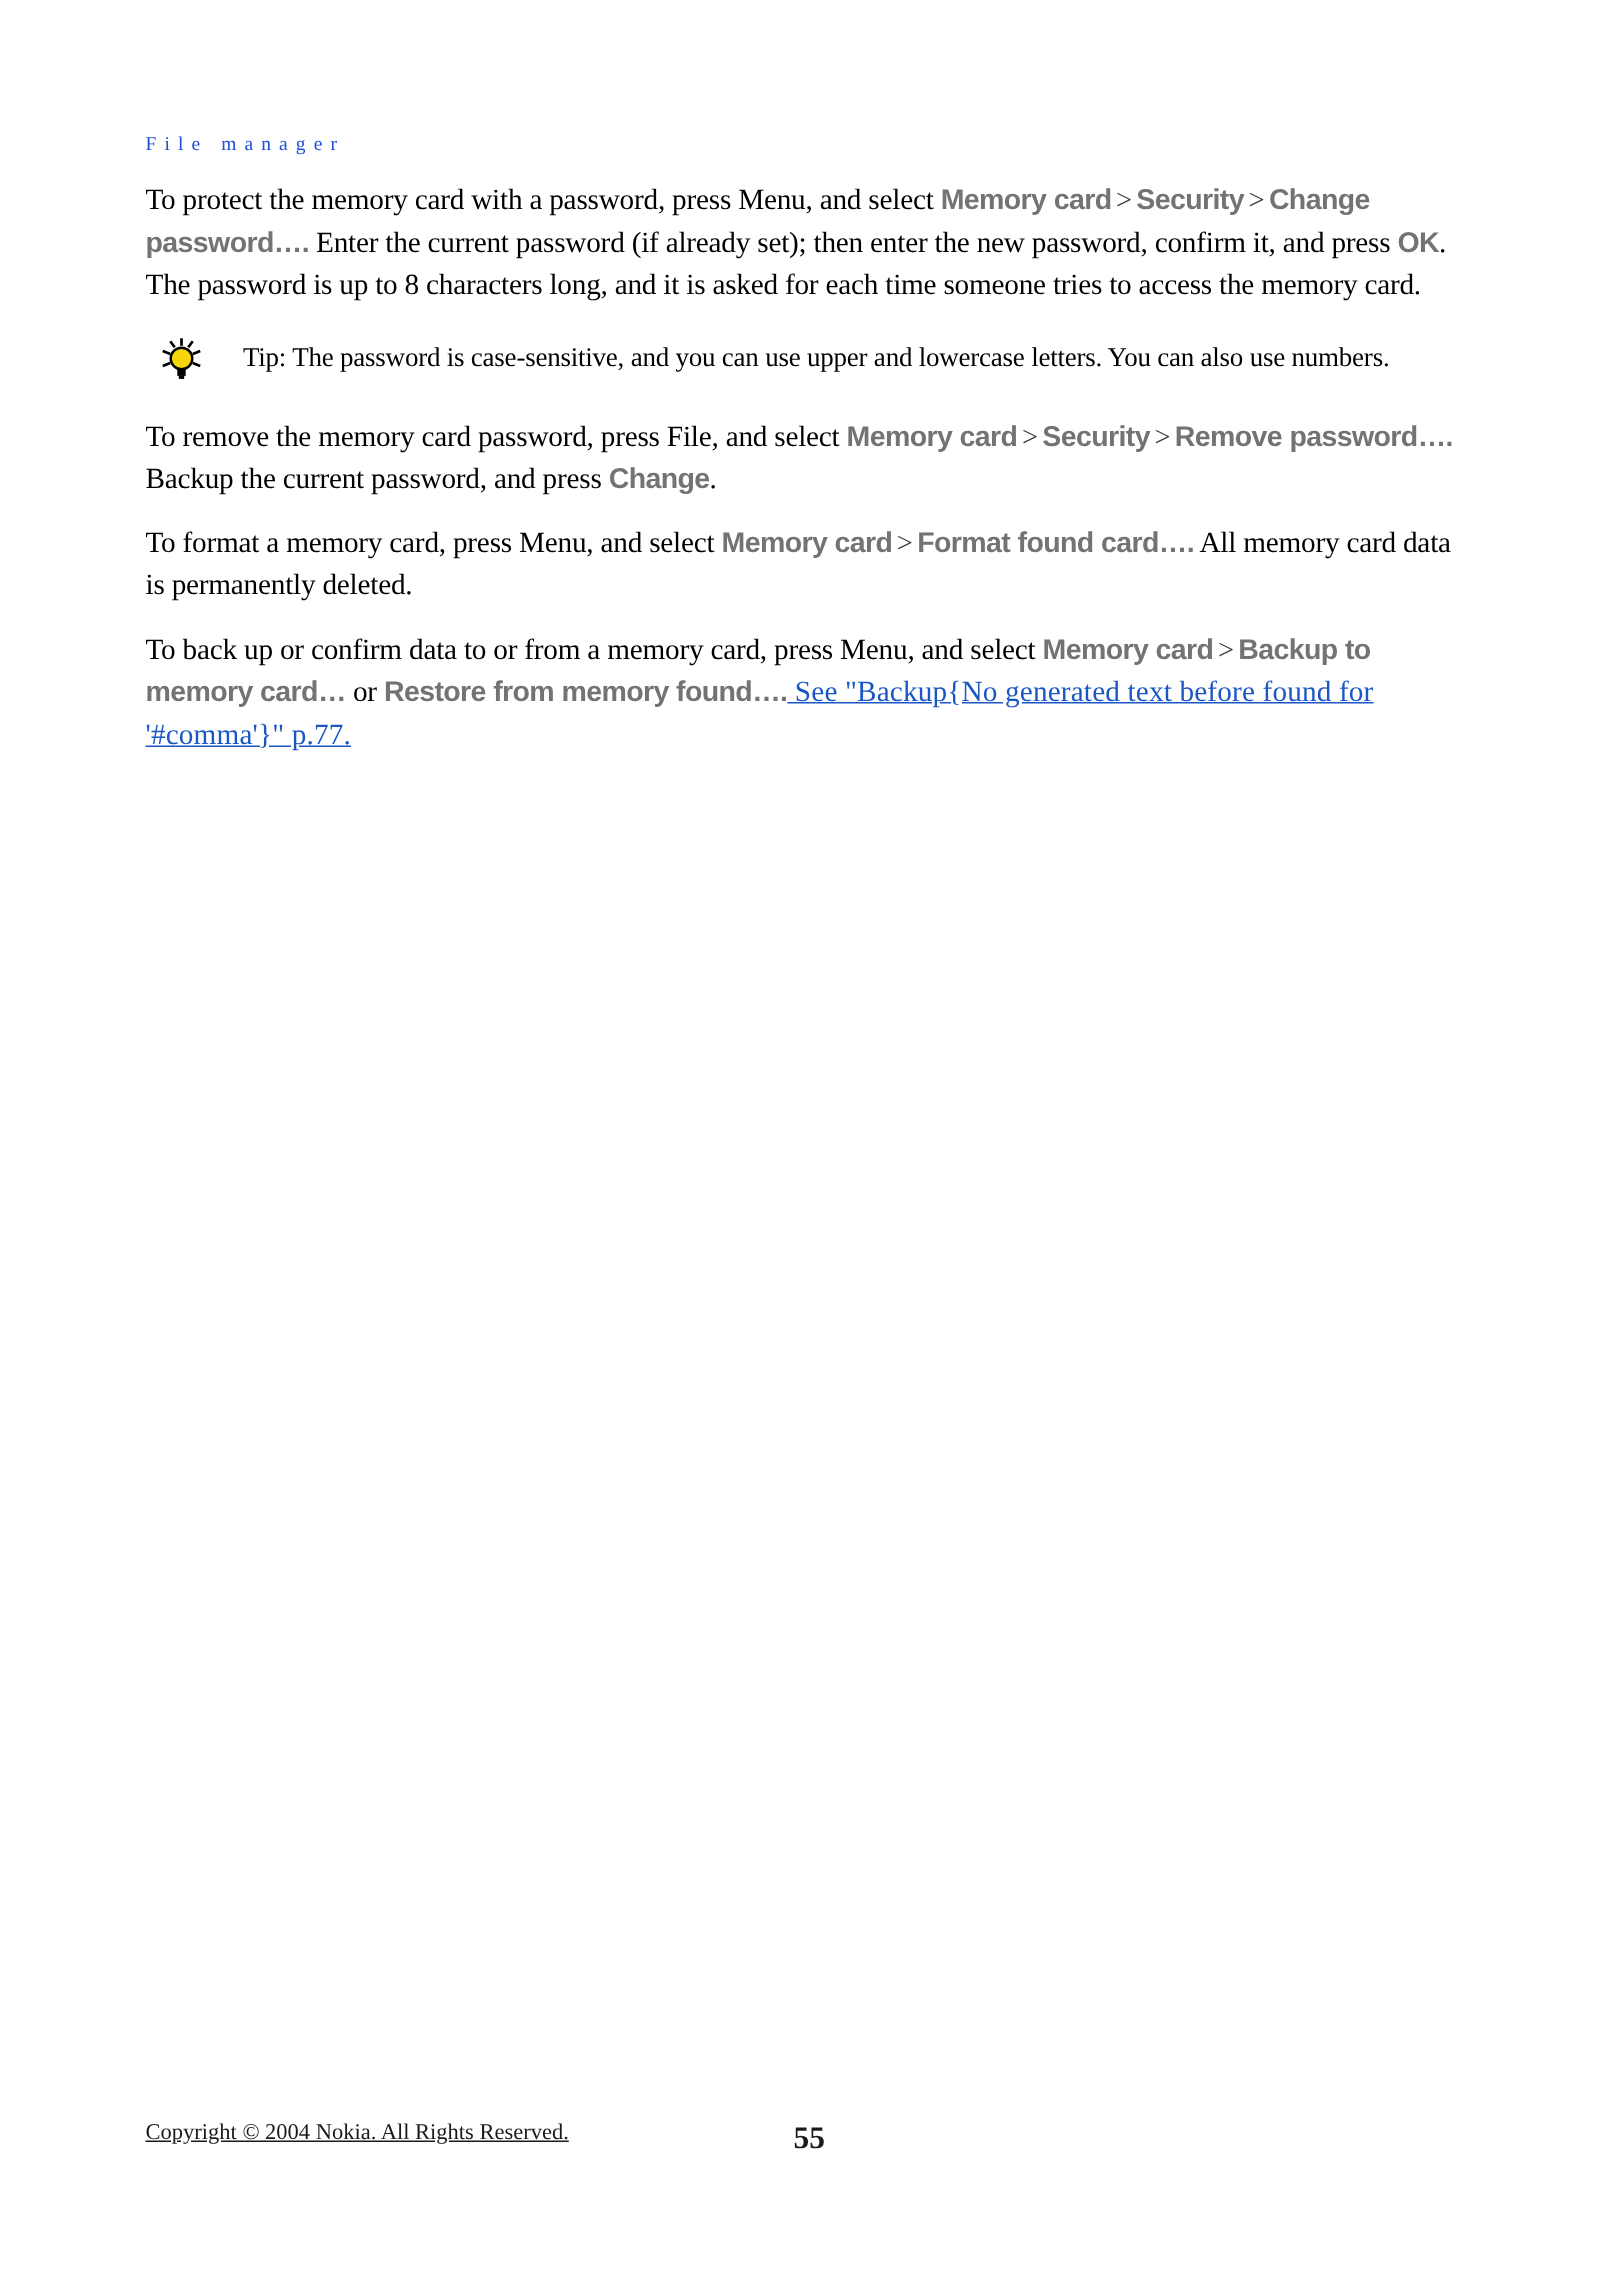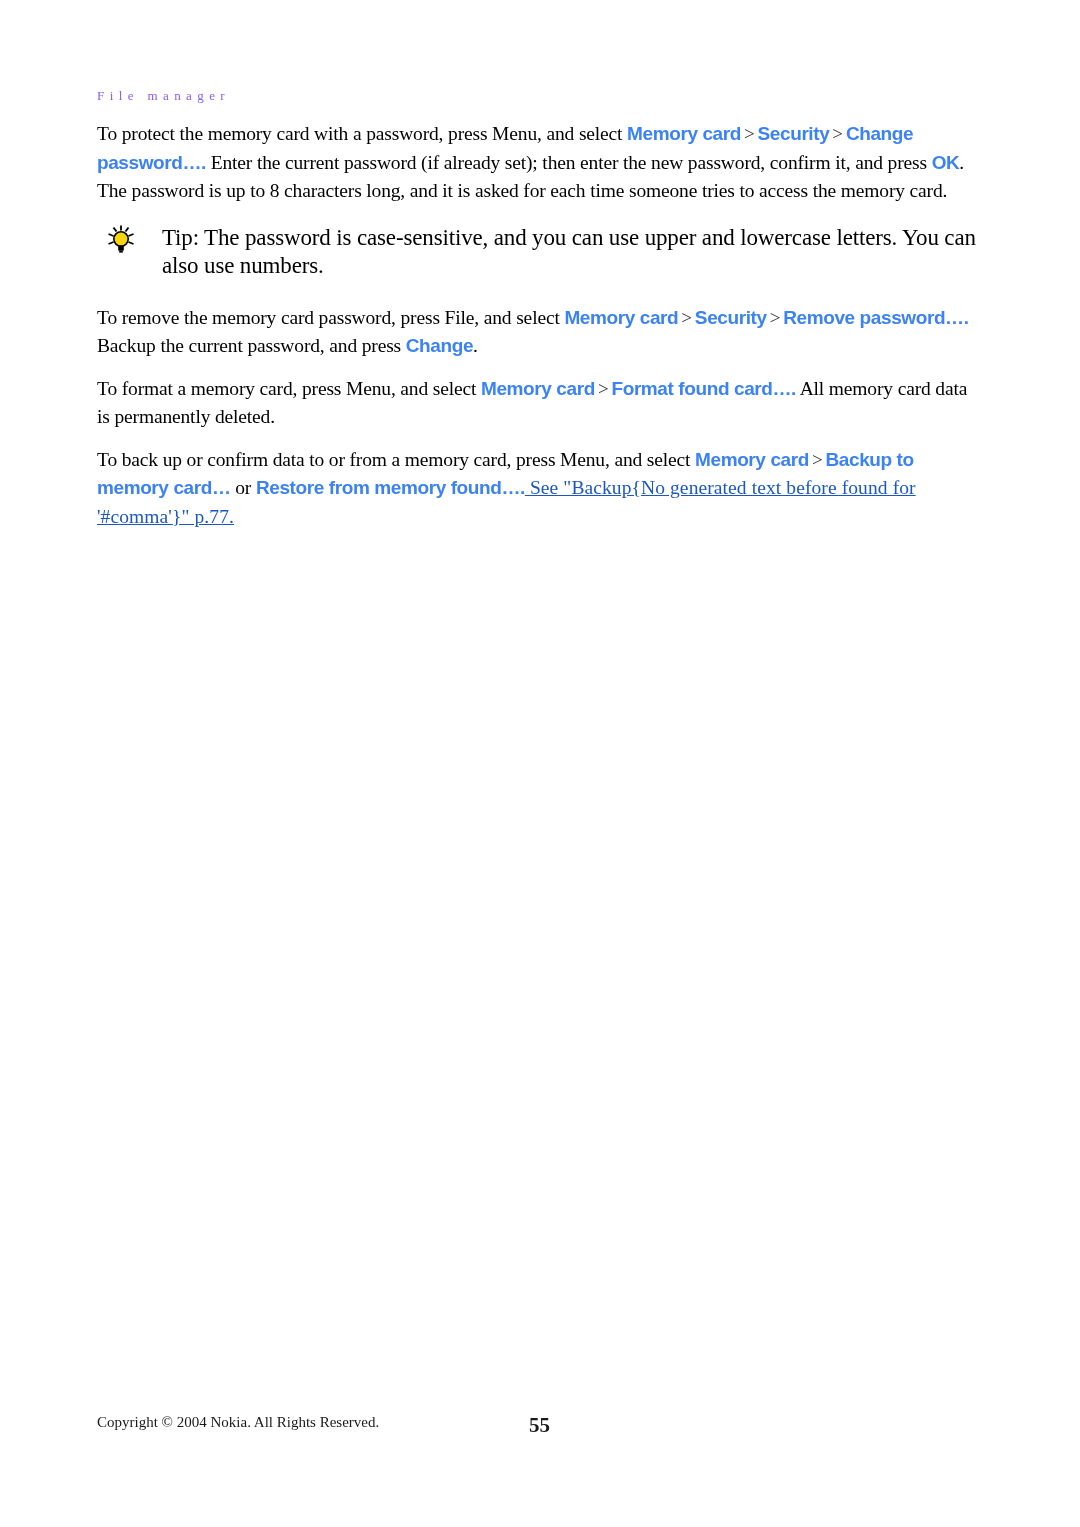--- a/index.html
+++ b/index.html
@@ -26,21 +26,21 @@
   }
 
   
   .running-header {
     position: absolute;
     left: 97px;
     top: 88px;
     font-family: "Liberation Serif", "DejaVu Serif", serif;
     font-size: 13px;
     letter-spacing: 5.4px;
-    color: #8b5cf6;
+    color: #1d4ed8;
     white-space: nowrap;
   }
 
   
   .content {
     position: absolute;
     left: 97px;
     top: 120px;
     width: 882px;
   }
@@ -75,21 +75,21 @@
     font-size: 19.5px;
     line-height: 28.5px;
     text-align: left;
     font-family: "Liberation Serif", "DejaVu Serif", serif;
     color: #000;
     letter-spacing: -0.15px;
   }
 
   
   .ui-term {
-    color: #3b82f6;
+    color: #737373;
     font-family: "Liberation Sans Narrow", "Liberation Sans", sans-serif;
     font-weight: bold;
     font-size: 19px;
     letter-spacing: -0.4px;
   }
   .sep {
     color: #3a3a3a;
     font-family: "Liberation Serif", "DejaVu Serif", serif;
     font-size: 19px;
     padding: 0 3px;
@@ -111,21 +111,21 @@
   }
   .tip-icon {
     flex: 0 0 auto;
     width: 38px;
     height: 30px;
     margin-right: 22px;
     position: relative;
     top: 1px;
   }
   .tip-text {
-    font-size: 23px;
+    font-size: 18px;
     line-height: 28px;
     font-family: "Liberation Serif", "DejaVu Serif", serif;
     letter-spacing: -0.15px;
   }
   .tip-label { font-weight: normal; }
 
   
   .footer {
     position: absolute;
     left: 97px;
@@ -133,20 +133,21 @@
     width: 882px;
     font-size: 15px;
     font-family: "Liberation Serif", "DejaVu Serif", serif;
     color: #1a1a1a;
   }
   .footer-copyright {
     position: absolute;
     left: 0;
     top: 0;
     white-space: nowrap;
+    text-decoration: underline;
   }
   .footer-pageno {
     position: absolute;
     left: 432px;
     top: -1px;
     font-weight: bold;
     font-size: 21px;
   }
 </style>
 </head>

